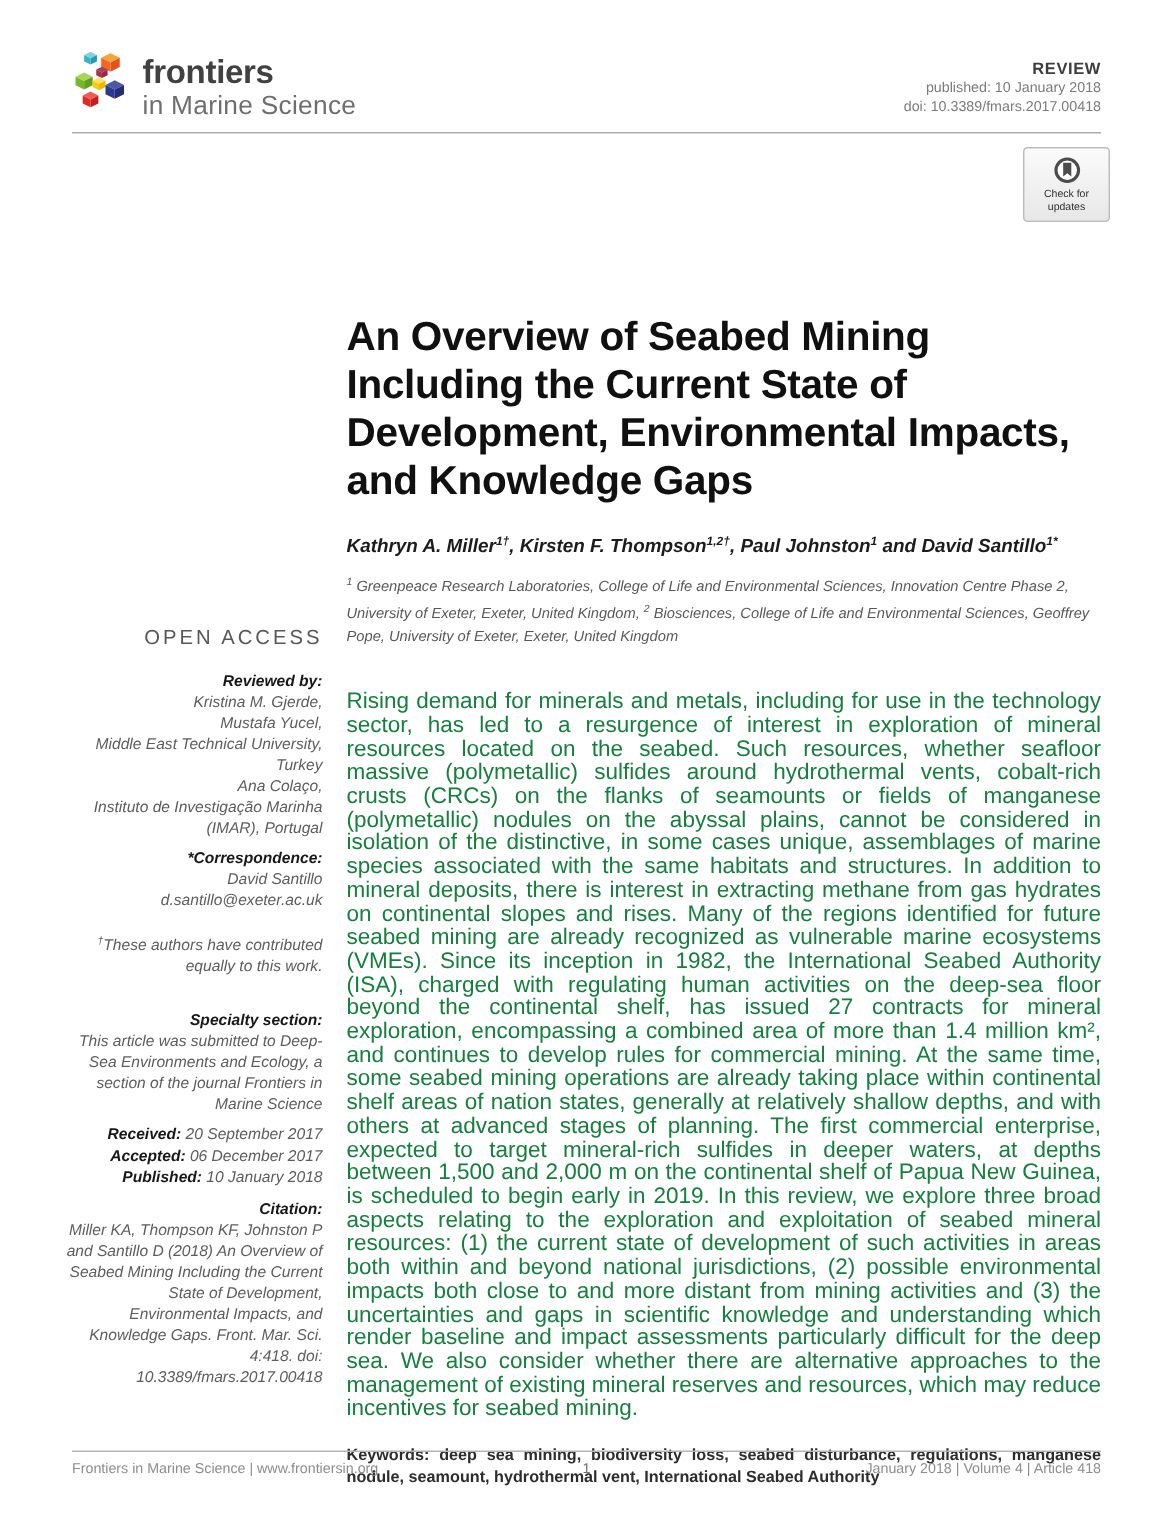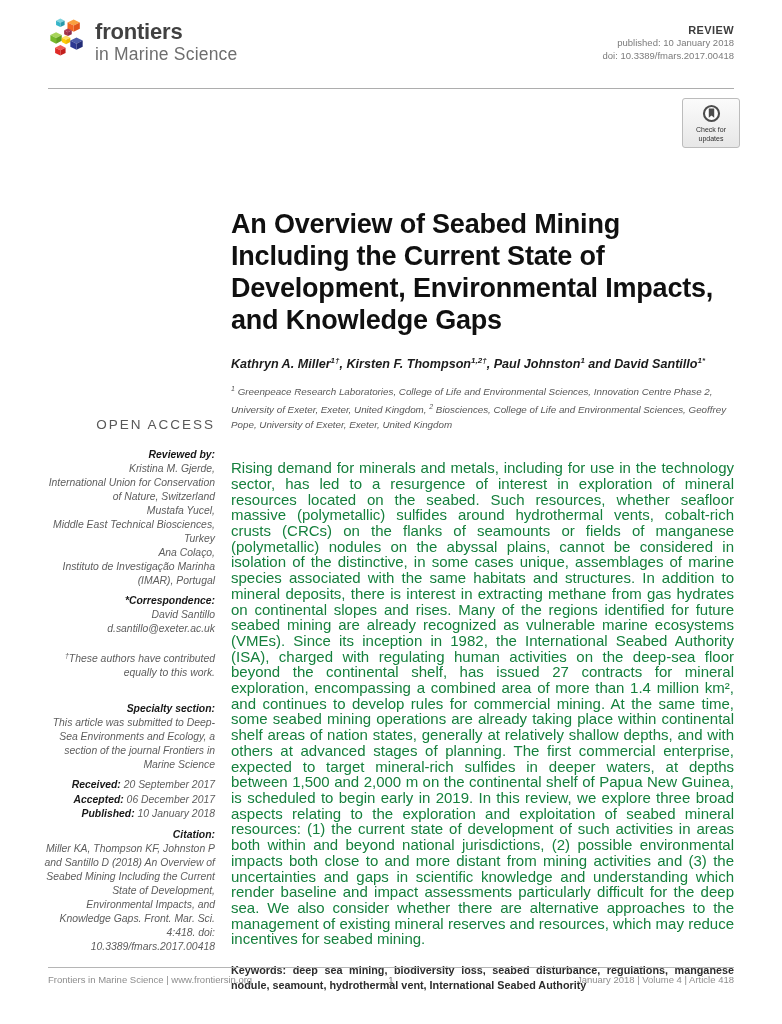--- a/index.html
+++ b/index.html
@@ -6,21 +6,21 @@
   .page {
     position: relative;
     width: 782px;
     height: 1024px;
     background: #ffffff;
     font-family: "Liberation Sans", sans-serif;
     overflow: hidden;
   }
 
   
-  .header { position: absolute; top: 14px; left: 48px; right: 48px; }
+  .header { position: absolute; top: 30px; left: 48px; right: 48px; }
   .logo-wrap { display: flex; align-items: flex-start; }
   .logo-cubes { margin-right: 9px; }
   .wordmark-bold {
     font-size: 22px; font-weight: 700; color: #414141;
     letter-spacing: -0.2px; line-height: 24px; margin-top: 6px;
   }
   .wordmark-sub {
     font-size: 17.5px; font-weight: 400; color: #6e6e6e;
     letter-spacing: 0.2px; line-height: 21px;
   }
@@ -176,23 +176,22 @@
     </div>
   </div>
 
   <div class="sidebar">
     <div class="open-access">OPEN ACCESS</div>
 
 
     <div class="sb-section sb-gap">
       <div class="sb-label">Reviewed by:</div>
       <div class="sb-name">Kristina M. Gjerde,</div>
-      <div class="sb-italic">International Union for Conservation of Nature, Switzerland</div>
       <div class="sb-name">Mustafa Yucel,</div>
-      <div class="sb-italic">Middle East Technical Biosciences, Turkey</div>
+      <div class="sb-italic">Middle East Technical University, Turkey</div>
       <div class="sb-name">Ana Colaço,</div>
       <div class="sb-italic">Instituto de Investigação Marinha (IMAR), Portugal</div>
     </div>
 
     <div class="sb-section sb-gap">
       <div class="sb-label">*Correspondence:</div>
       <div class="sb-name">David Santillo</div>
       <div><a class="sb-email" href="#">d.santillo@exeter.ac.uk</a></div>
     </div>
 

